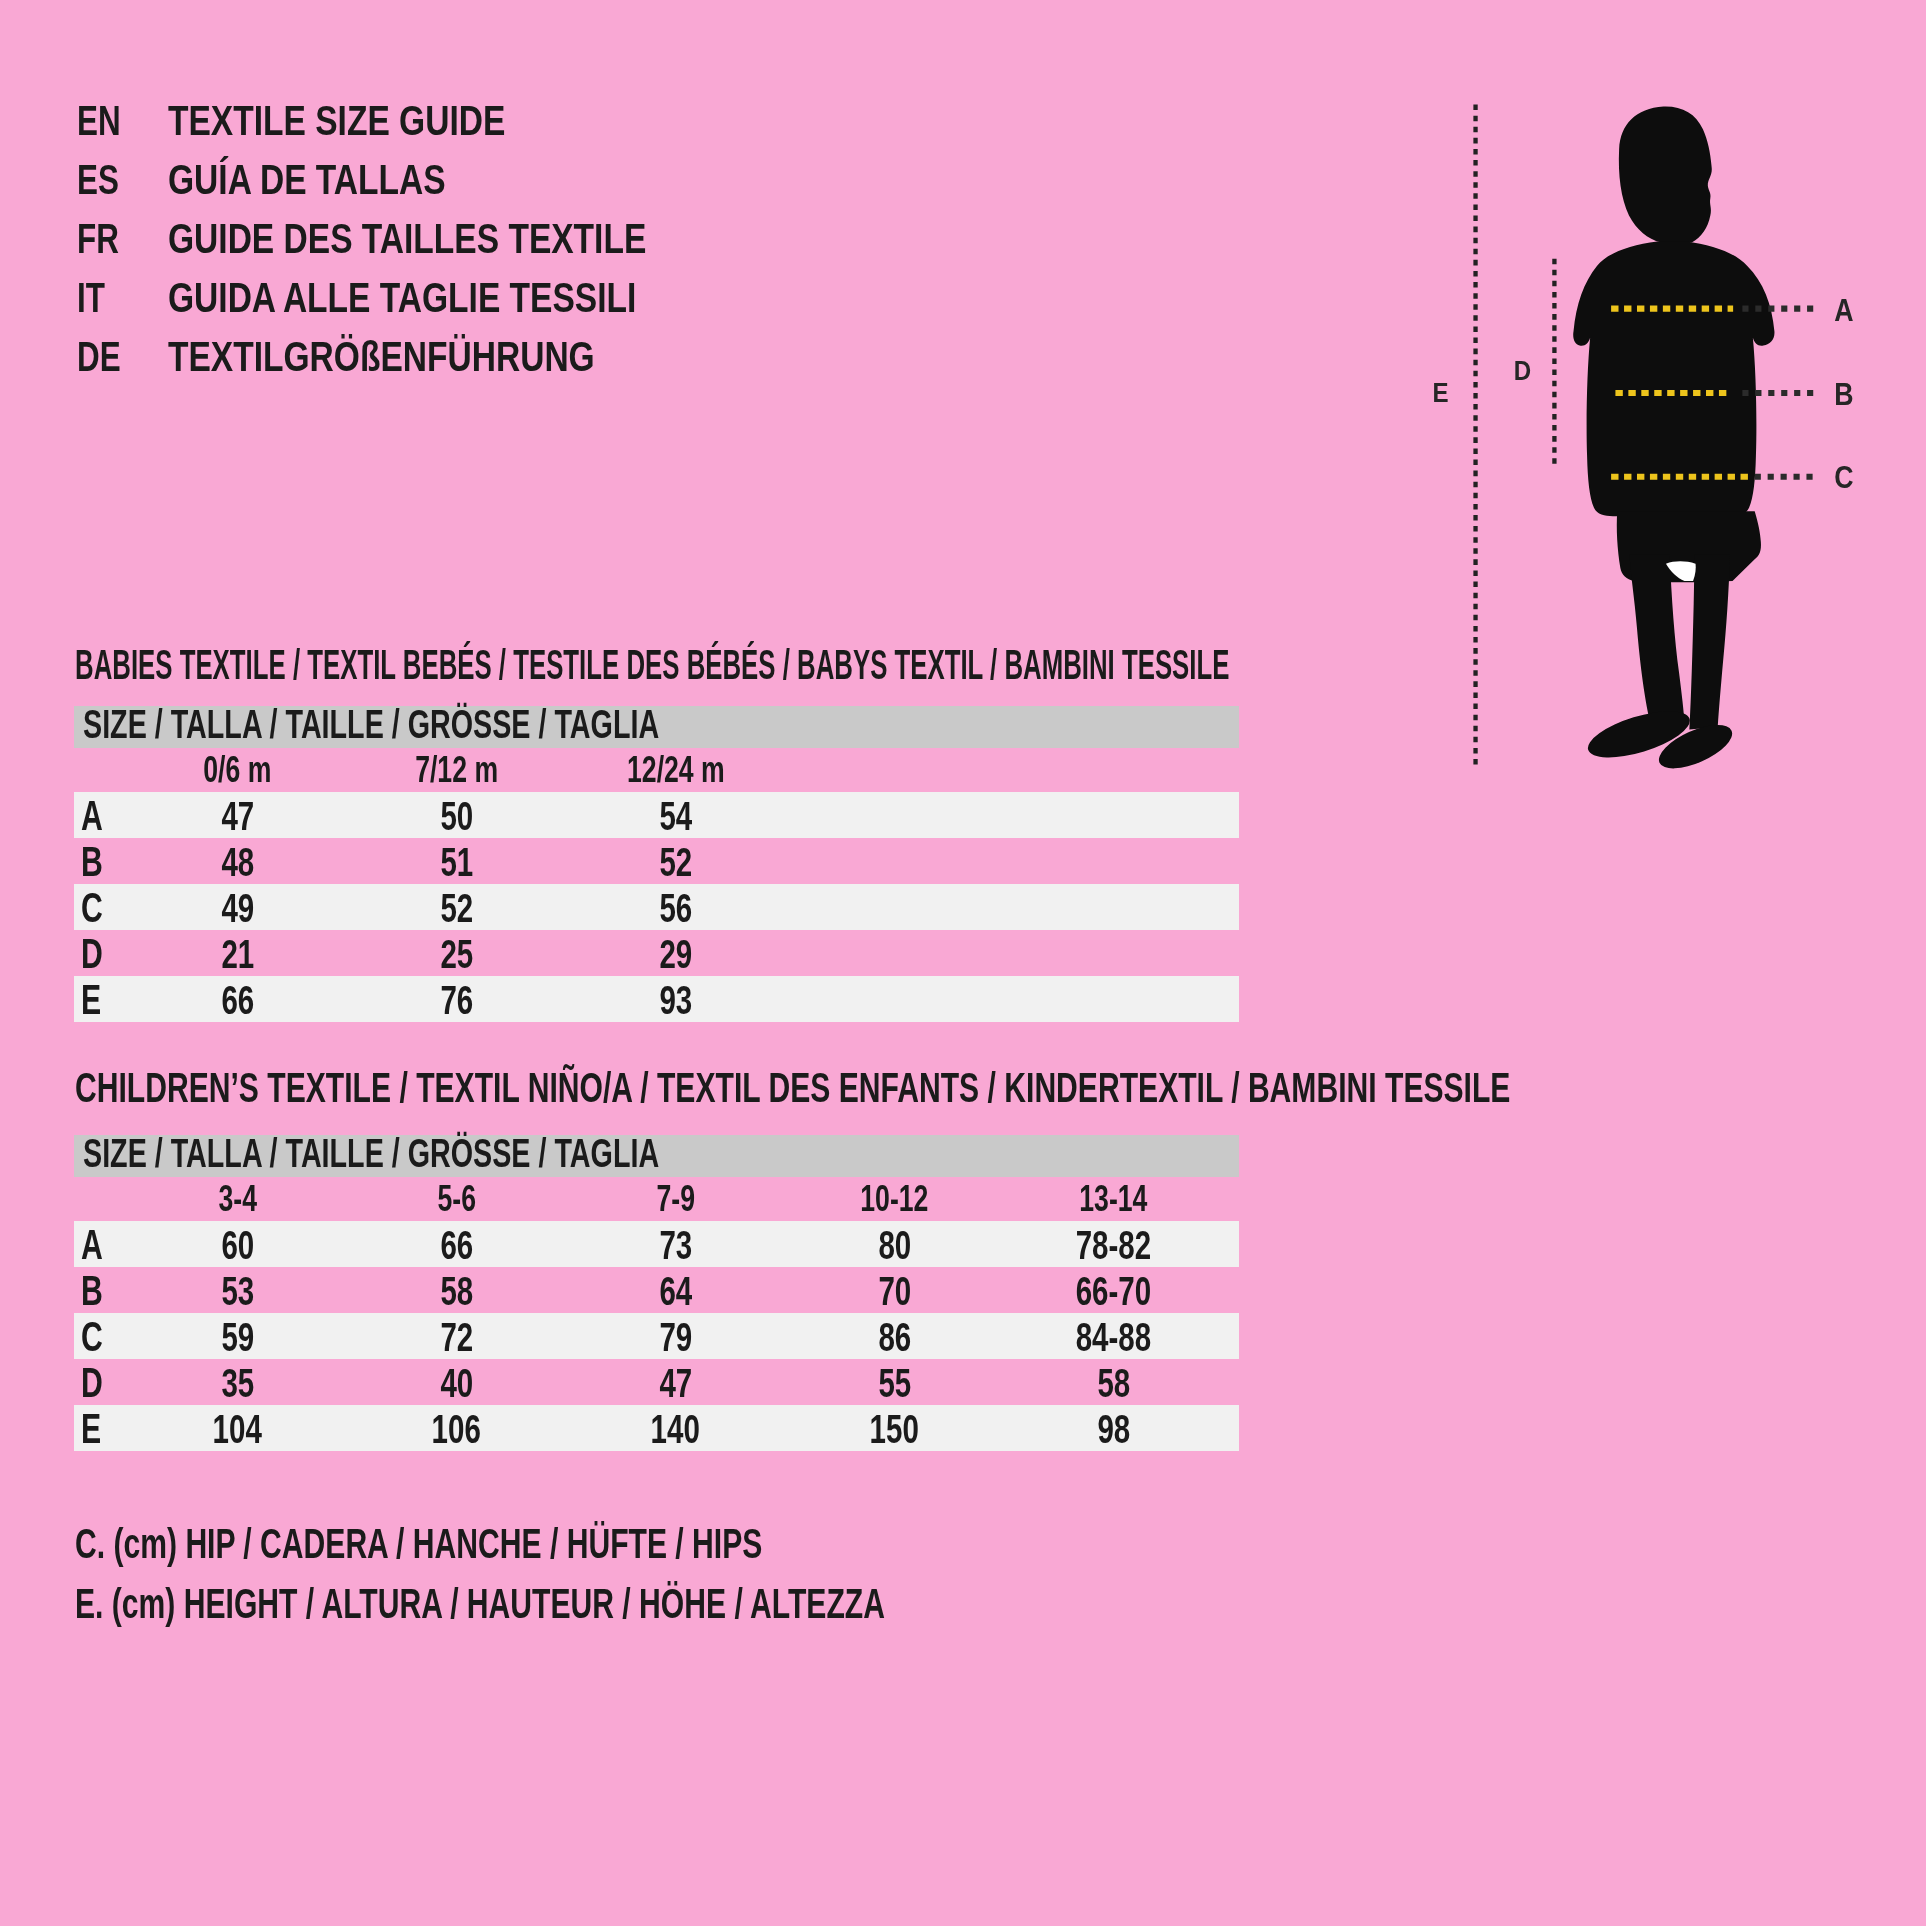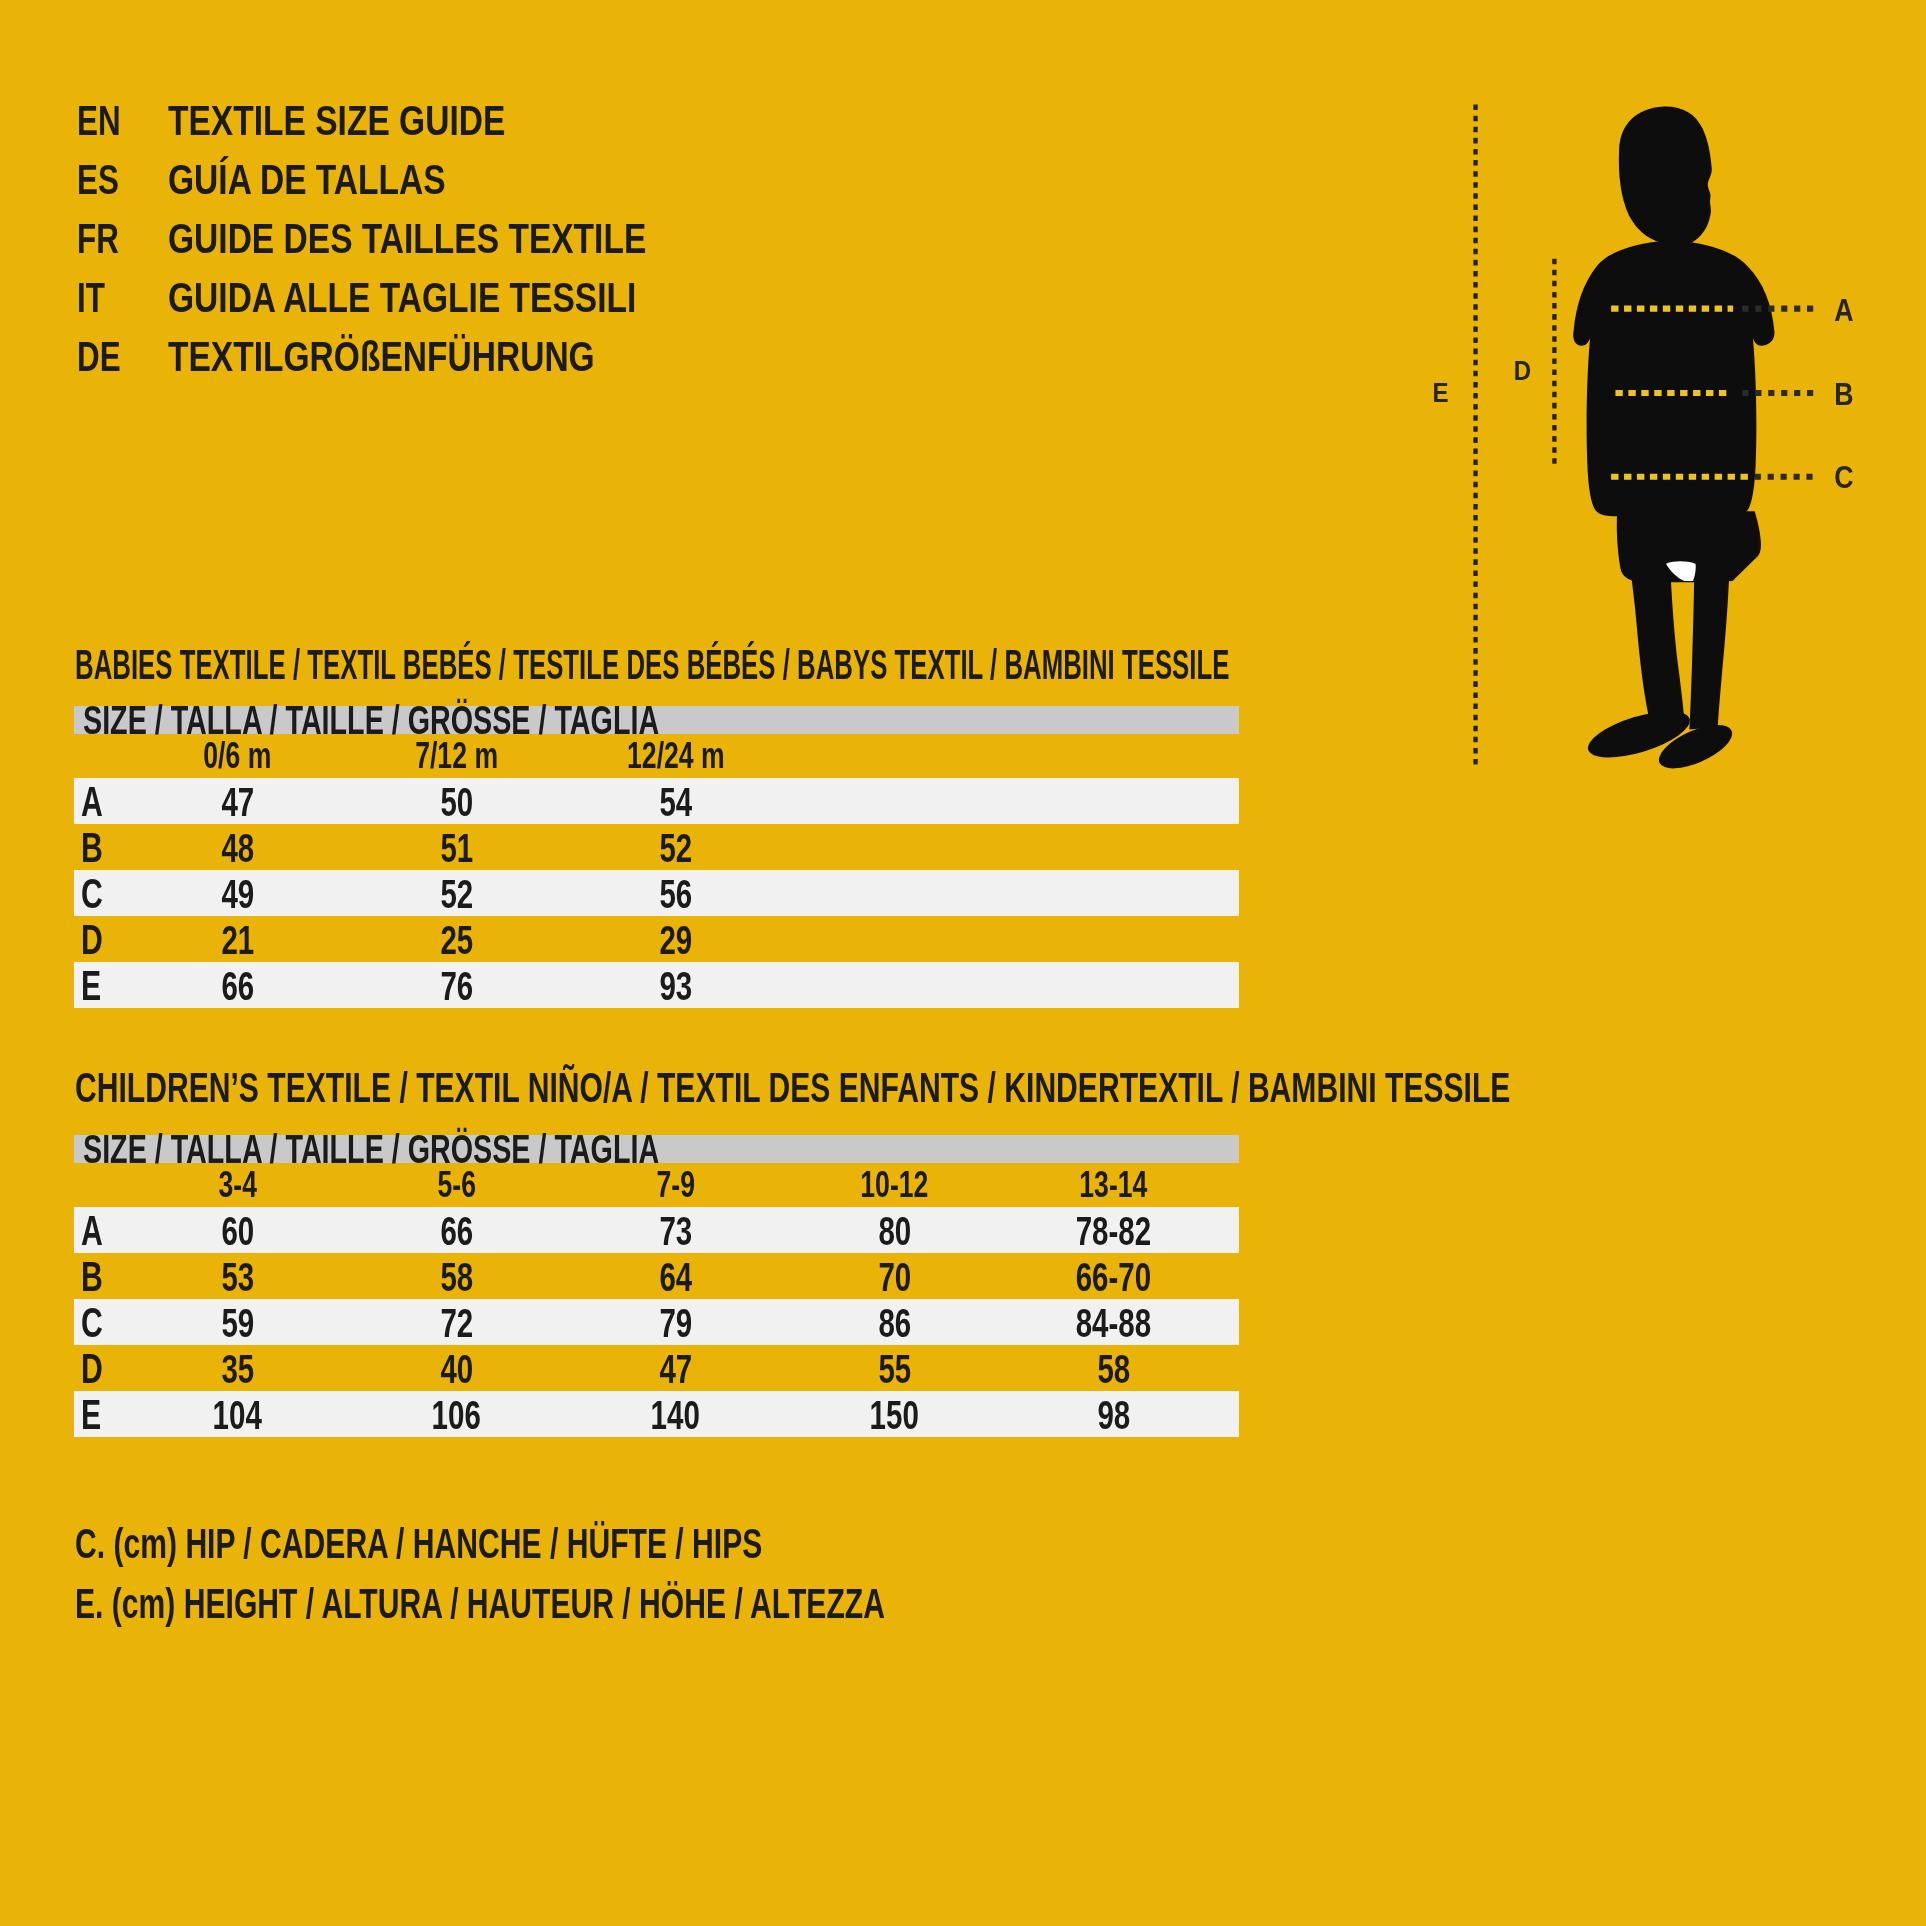--- a/index.html
+++ b/index.html
@@ -1,35 +1,35 @@
 <!DOCTYPE html>
 <html style="font-size:10px"><head>
 <meta charset="utf-8">
 <style>
   html,body { margin:0; padding:0; background:#ffffff; }
   #canvas {
     position:relative; width:1926px; height:1926px; overflow:hidden;
-    background:#eab308; color:#1b1b1b;
+    background:#f9a8d4; color:#1b1b1b;
     font-family:"Liberation Sans","DejaVu Sans",sans-serif;
   }
   
   .cx  { display:inline-block; white-space:nowrap; transform:scaleX(var(--sx,.70)); transform-origin:0 50%; }
   .cxc { display:inline-block; white-space:nowrap; transform:scaleX(var(--sx,.72)); } 
 
   
   #langs { position:absolute; left:77px; top:91px; }
   .lang-row { display:flex; align-items:center; height:59px; font-size:43px; font-weight:700; }
   .lang-code { width:91px; flex:0 0 91px; }
 
   
   .section-heading { position:absolute; left:75px; font-size:43px; font-weight:700; white-space:nowrap; }
 
   
   .size-table { position:absolute; left:74px; width:1165px; }
-  .size-bar { height:28px; background:#c9c9c9; display:flex; align-items:center; }
+  .size-bar { height:42px; background:#c9c9c9; display:flex; align-items:flex-end; }
   .size-bar .cx { font-size:41px; font-weight:700; margin-left:8.6px; --sx:.70; }
   .thead { display:grid; height:44px; align-items:center; font-size:37px; font-weight:700; }
   .trow  { display:grid; height:46px; align-items:center; font-size:41px; font-weight:700; }
   .trow.stripe { background:#f1f1f1; }
   .babies-grid   { grid-template-columns:54px repeat(3,219px) 1fr; }
   .children-grid { grid-template-columns:54px repeat(5,219px) 1fr; }
   .c { text-align:center; }
   .l { padding-left:7.4px; font-size:42px; }
 
   

